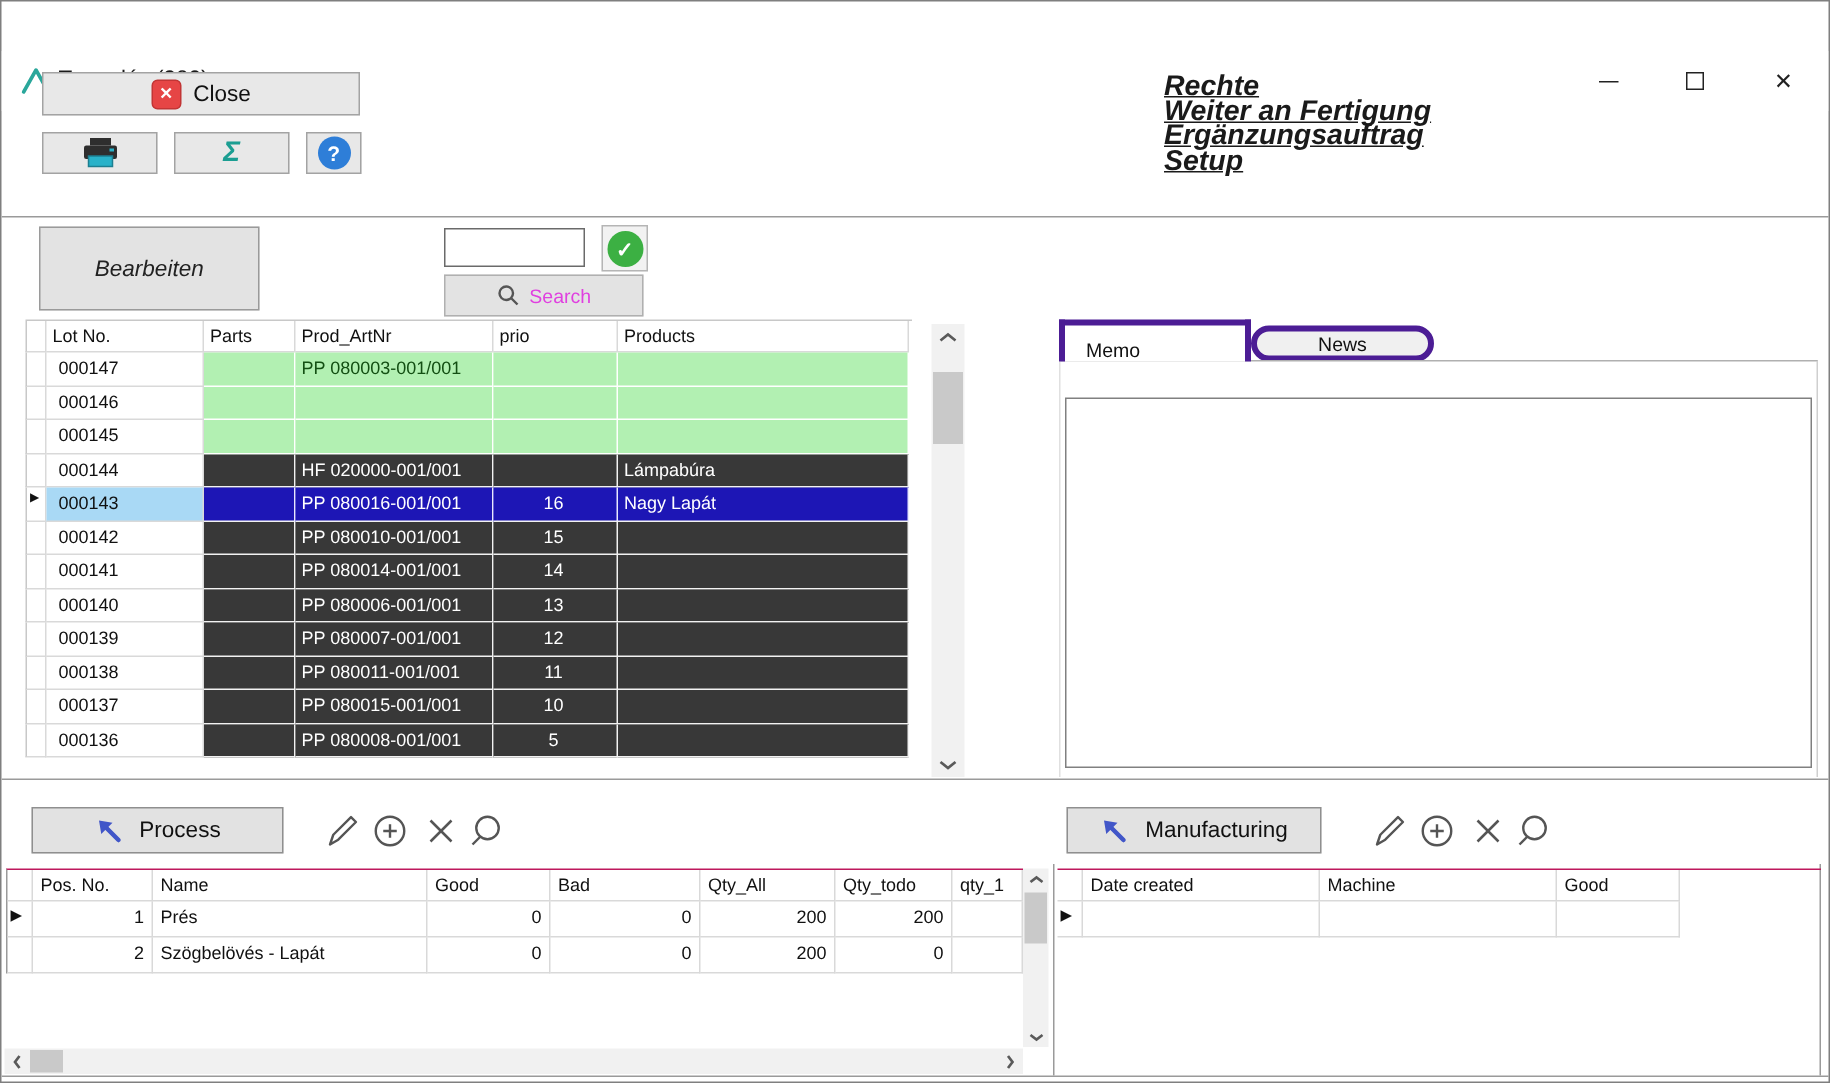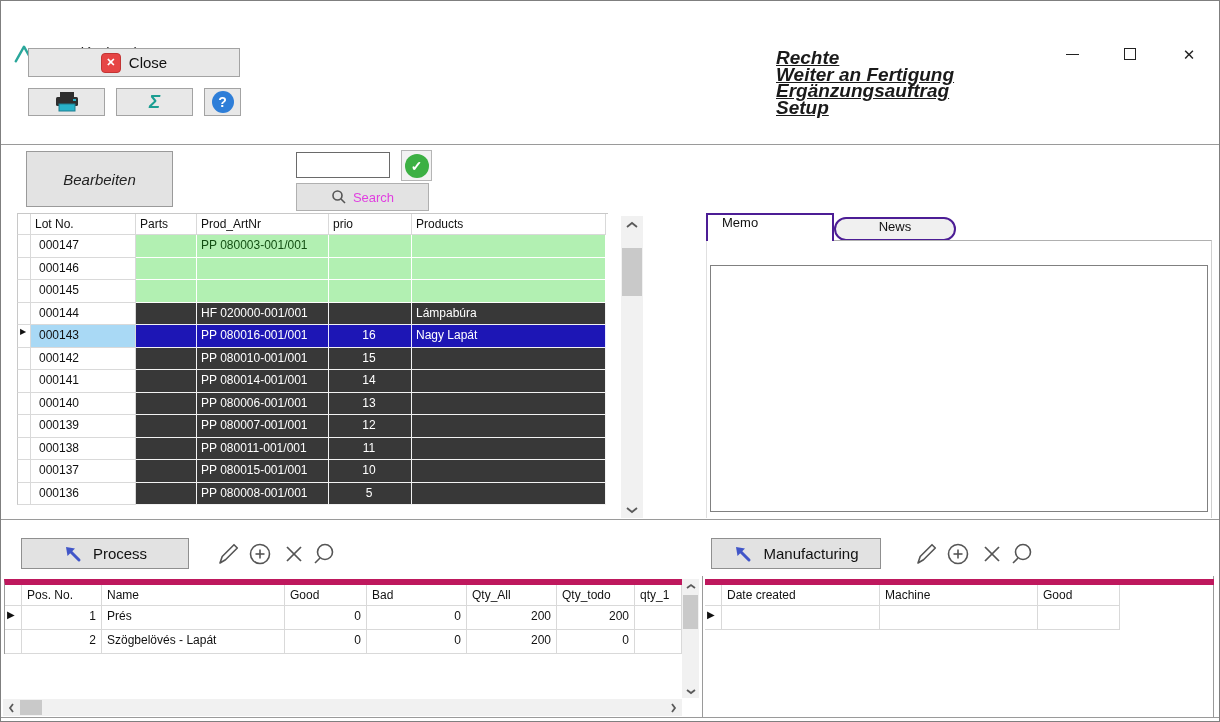--- a/index.html
+++ b/index.html
@@ -53,34 +53,34 @@
   .row-sel    .cg { background:#1d16b5; color:#fff; border-right:1px solid #e8e8ff; border-bottom:1px solid #f2f2f2; }
   .row-sel .c-lot { background:#a9d9f5; }
 
   .vscroll { width:22px; background:#f1f1f1; }
   .main-vscroll { left:620px; top:215px; height:302px; }
   .sc-btn { position:absolute; left:0; width:100%; height:17px; display:flex; align-items:center; justify-content:center; }
   .sc-thumb { position:absolute; left:1px; width:20px; background:#c9c9c9; }
   .chev { stroke:#5a5a5a; stroke-width:1.8; fill:none; }
 
   
-  .tab { border:2px solid #4c1d95; display:flex; align-items:flex-start; justify-content:center; font-size:13px; cursor:default; }
+  .tab { border:4px solid #4c1d95; display:flex; align-items:flex-end; justify-content:center; font-size:13px; cursor:default; }
   .tab-memo { left:705px; top:212px; width:128px; height:28px; background:#fff; border-bottom:none; z-index:3; justify-content:flex-start; padding-left:14px; }
   .tab-news { left:833px; top:216px; width:122px; height:24px; background:#f0f0f0;border-radius:12px; }
   .tab-panel { left:705px; top:239px; width:506px; height:278px; background:#fff; border-top:1px solid #b0b0b0; border-left:1px solid #e0e0e0; border-right:1px solid #cfcfcf; z-index:2; }
   .memo-box { left:709px; top:264px; width:498px; height:247px; background:#fff; border:1px solid #808080; z-index:4; font-size:12px; padding:3px; }
 
   
   .btn-nav { background:#e2e2e2; border:1px solid #8f8f8f; display:flex; align-items:center; justify-content:center; gap:10px; font-size:15px; cursor:default; }
   .btn-process { left:20px; top:537px; width:168px; height:31px; }
   .btn-manufacturing { left:710px; top:537px; width:170px; height:31px; }
   .ico { width:30px; height:30px; top:538px; display:flex; align-items:center; justify-content:center; cursor:default; }
 
   
-  .b-grid { font-size:12px; border-top:6px solid #be185d; }
+  .b-grid { font-size:12px; border-top:1px solid #be185d; }
   .bl-grid { left:3px; top:578px; width:678px; border-left:1px solid #9a9a9a; }
   .br-grid { left:704px; top:578px; width:509px; }
   .b-row { display:flex; height:24px; }
   .b-head { height:21px; }
   .b-cell { border-right:1px solid #d9d9d9; border-bottom:1px solid #d9d9d9; padding:3px 5px 0 5px; overflow:hidden; white-space:nowrap; }
   .num { text-align:right; }
   .bc-ind { width:17px; padding:3px 0 0 2px; font-size:10px; }
   .bc-pos { width:80px; text-align:right; }
   .bc-name { width:183px; }
   .bc-good { width:82px; }

